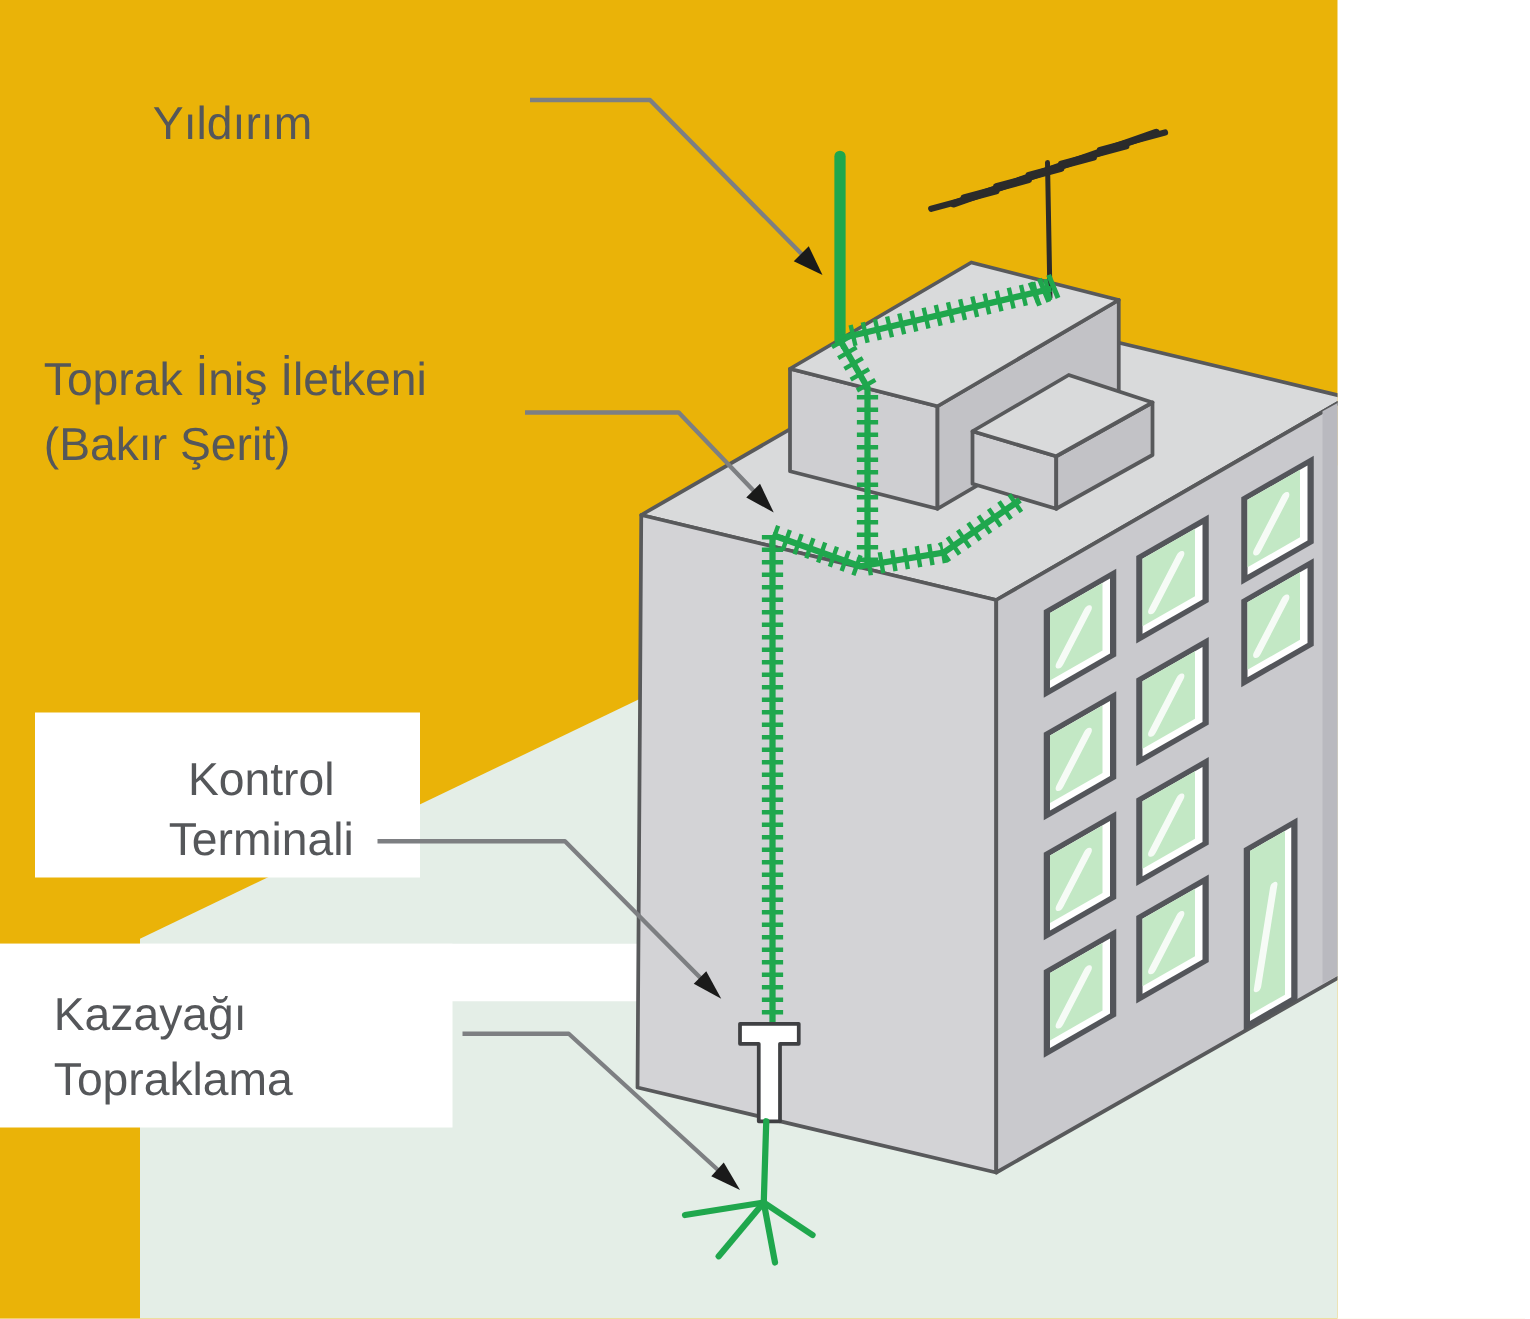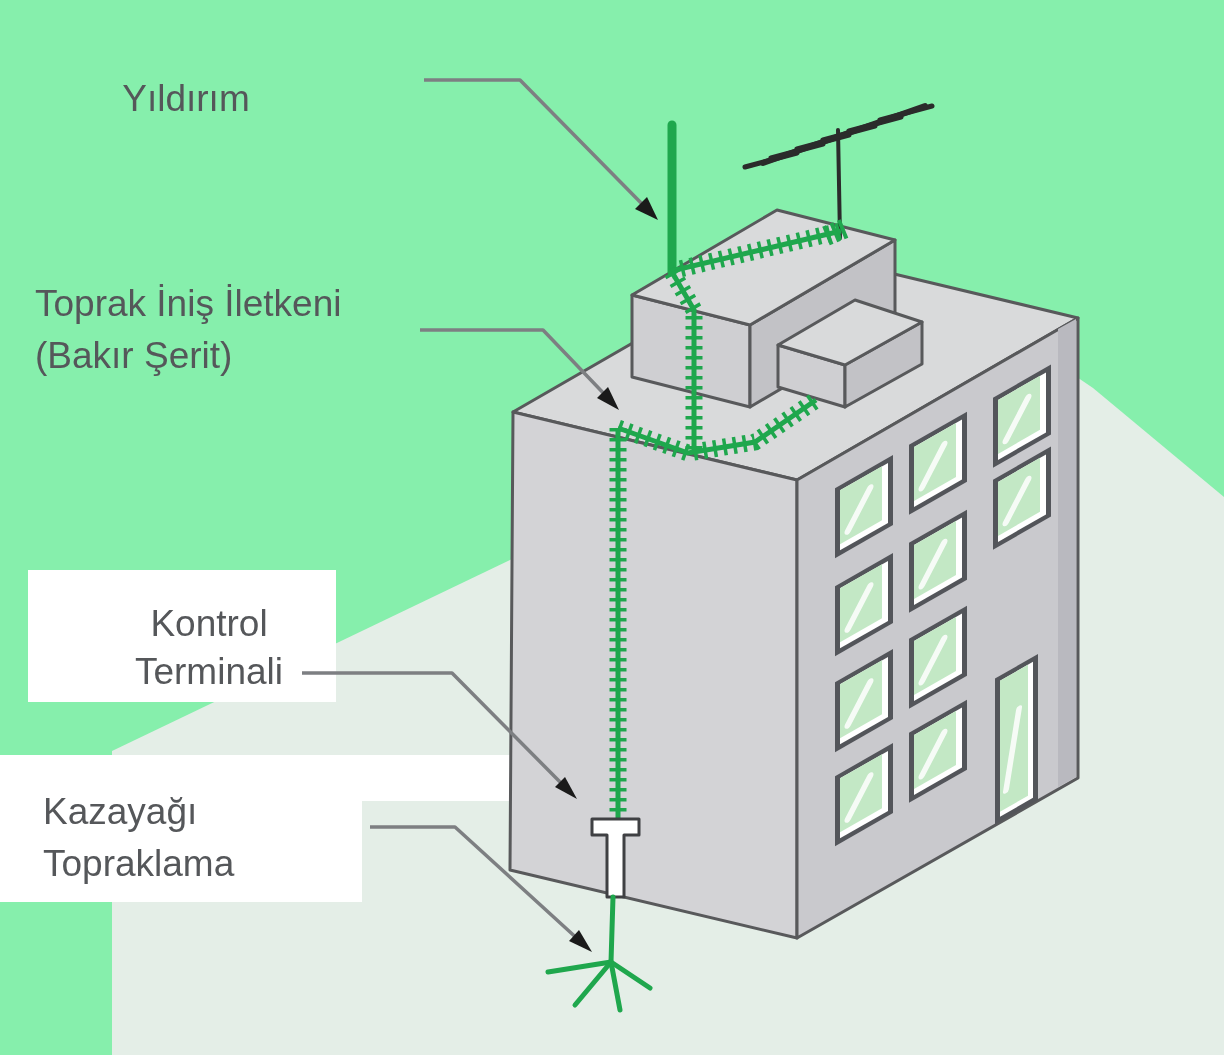--- a/index.html
+++ b/index.html
@@ -1,16 +1,16 @@
 <!DOCTYPE html>
 <html><head>
 <meta charset="utf-8">
 <style>
   html,body{margin:0;padding:0;background:#ffffff;}
-  .stage{position:relative;width:1224px;height:1055px;background:#86efac;overflow:hidden;
+  .stage{position:relative;width:1070px;height:1055px;background:#eab308;overflow:hidden;
          font-family:"Liberation Sans", sans-serif;}
   .stage svg{position:absolute;left:0;top:0;}
   text{fill:#55575a;font-family:"Liberation Sans", sans-serif;}
   .lbl{font-size:37px;}
 </style>
 </head>
 <body>
 
 <div class="stage">
 <svg width="1224" height="1055" viewBox="0 0 1224 1055">

